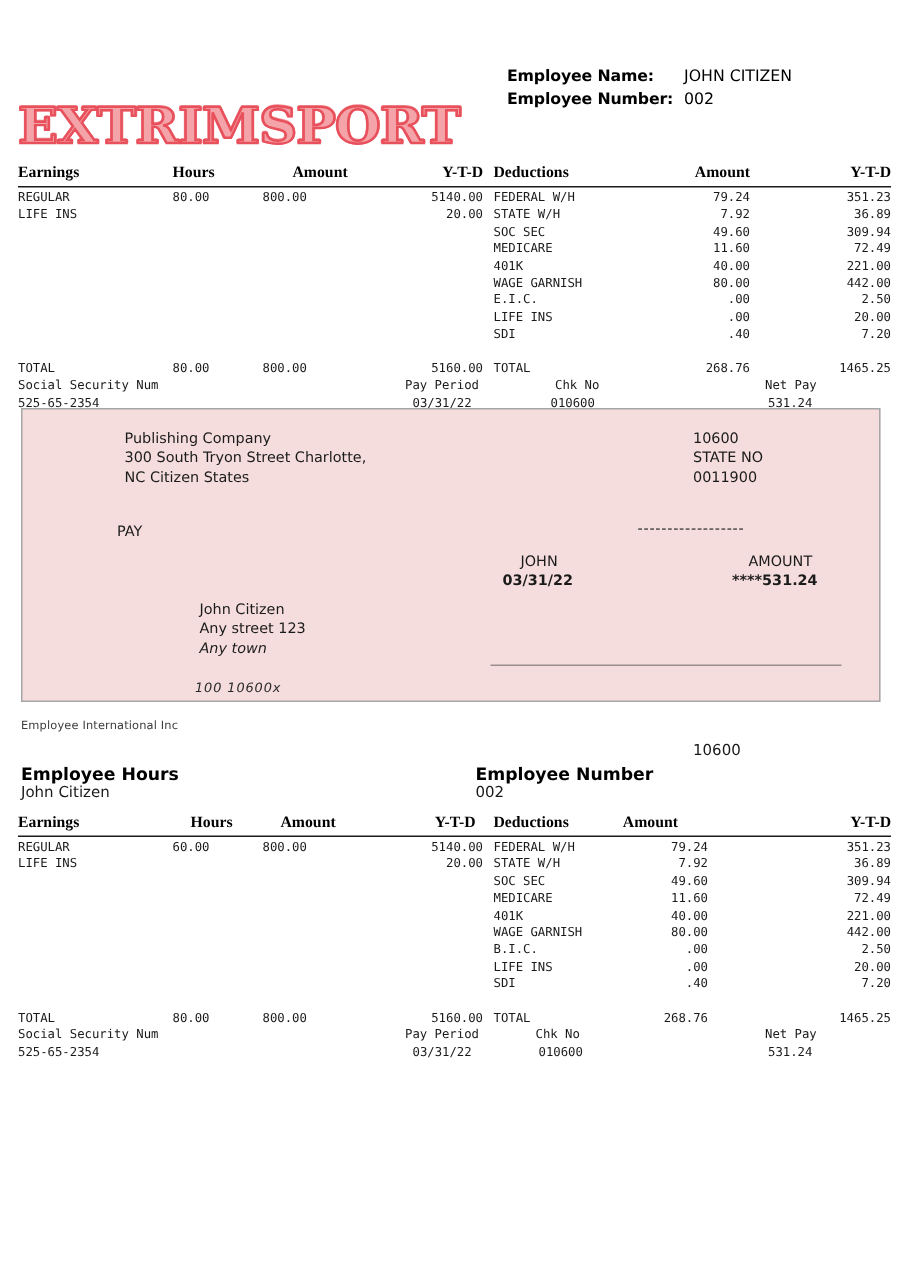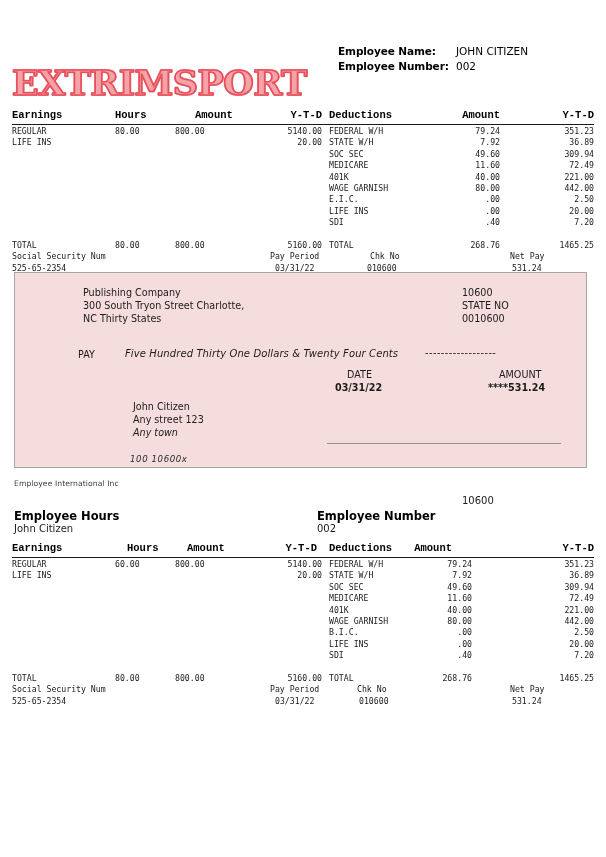--- a/index.html
+++ b/index.html
@@ -63,21 +63,21 @@
     font-family: "DejaVu Sans Mono", monospace;
     font-size: 8.2px;
     line-height: 11.4px;
     color: #1a1a1a;
     width: 582px;
     left: 12px;
   }
   .pt-head {
     position: relative;
     height: 14px;
-    font-family: Liberation Mono, monospace;
+    font-family: Liberation Serif, serif;
     font-size: 10.5px;
     font-weight: bold;
     color: #000;
   }
   .pt-rule {
     position: absolute;
     left: 0;
     width: 582px;
     height: 0;
     border-top: 1.4px solid #1a1a1a;
@@ -283,31 +283,30 @@
         <span class="cell" style="left:355px;">010600</span>
         <span class="cell" style="left:500px;">531.24</span>
       </div>
     </div>
   </div>
 
   <div id="check">
 
     <div class="chk-txt" style="left:68px; top:14px;">Publishing Company</div>
     <div class="chk-txt" style="left:68px; top:27px;">300 South Tryon Street Charlotte,</div>
-    <div class="chk-txt" style="left:68px; top:40px;">NC Thirty States</div>
+    <div class="chk-txt" style="left:68px; top:40px;">NC Citizen States</div>
 
     <div class="chk-txt" style="left:447px; top:14px;">10600</div>
     <div class="chk-txt" style="left:447px; top:27px;">STATE NO</div>
-    <div class="chk-txt" style="left:447px; top:40px;">0010600</div>
+    <div class="chk-txt" style="left:447px; top:40px;">0011900</div>
 
     <div class="chk-txt" style="left:63px; top:76px;">PAY</div>
-    <div class="chk-txt" id="pay-words" style="left:110px; top:75px;">Five Hundred Thirty One Dollars &amp; Twenty Four Cents</div>
     <div class="chk-txt" style="left:410px; top:74px; letter-spacing:0.5px;">------------------</div>
 
-    <div class="chk-txt" style="left:332px; top:96px;">DATE</div>
+    <div class="chk-txt" style="left:332px; top:96px;">JOHN</div>
     <div class="chk-txt chk-bold" style="left:320px; top:109px;">03/31/22</div>
 
     <div class="chk-txt" style="left:484px; top:96px;">AMOUNT</div>
     <div class="chk-txt chk-bold" style="left:473px; top:109px;">****531.24</div>
 
     <div class="chk-txt" style="left:118px; top:128px;">John Citizen</div>
     <div class="chk-txt" style="left:118px; top:141px;">Any street 123</div>
     <div class="chk-txt" style="left:118px; top:154px;font-style:italic;">Any town</div>
 
     <div id="sig-line"></div>

